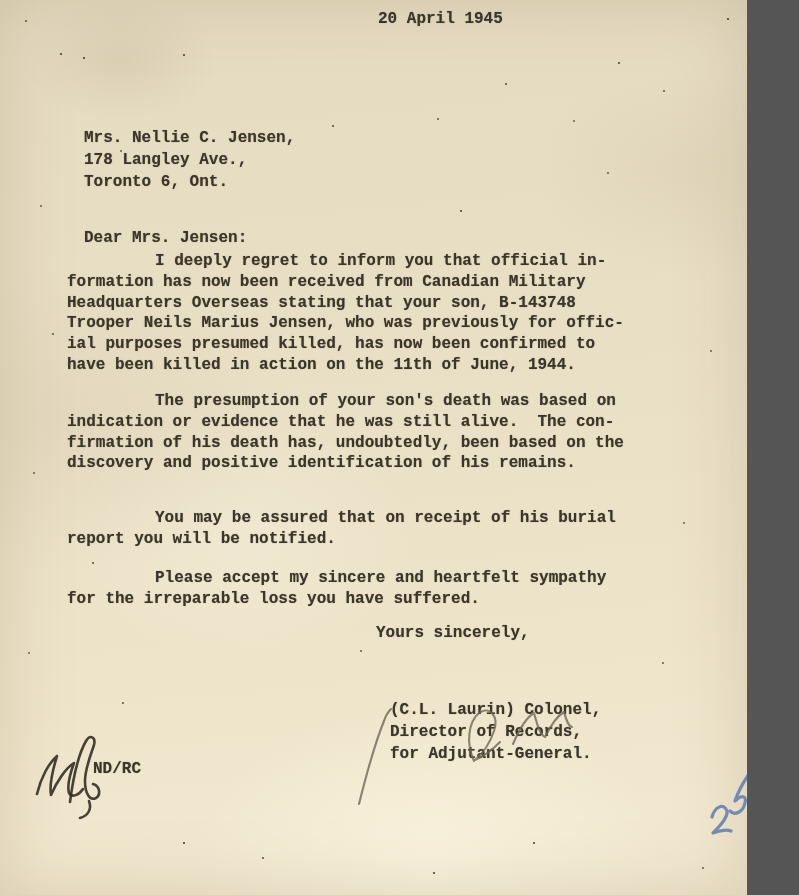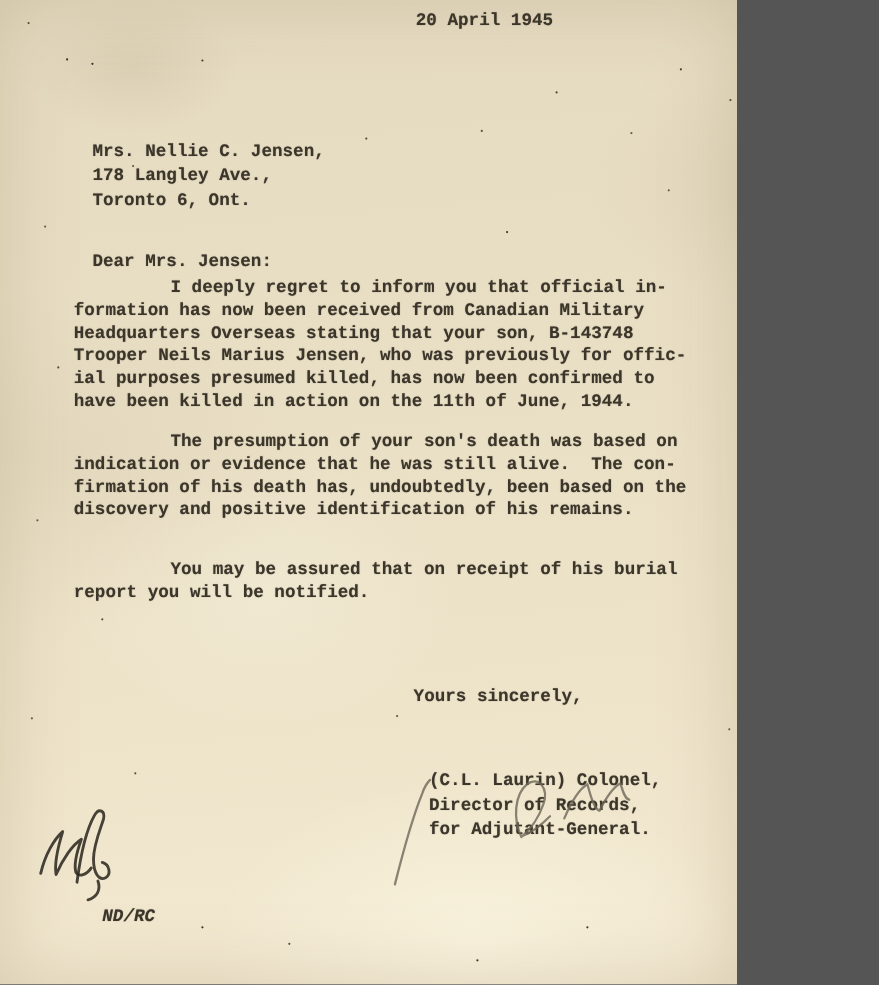--- a/index.html
+++ b/index.html
@@ -1,21 +1,21 @@
 <!DOCTYPE html>
 <html style="--paper: #e9dfc5; --ink: #3b352a; --pen-dark: #2f2a21; --pen-light: #6e6759; --blue-crayon: #4f74b0;"><head>
 <meta charset="utf-8">
 <style>
   :root{
     --paper:#e9dfc5; --ink:#3b352a; --pen-dark:#2f2a21;
     --pen-light:#6e6759; --blue-crayon:#4f74b0;
   }
   html,body{margin:0;padding:0;background:#555;}
   .page{
-    position:relative; width:670px; height:895px; overflow:hidden;
+    position:relative; width:747px; height:895px; overflow:hidden;
     font-family:"Liberation Mono","DejaVu Sans Mono",monospace;
     font-weight:bold; font-size:16px; color:var(--ink);
     background:
       radial-gradient(140px 90px at 120px 60px, rgba(176,160,128,0.20), transparent 70%),
       radial-gradient(220px 150px at 690px 170px, rgba(176,160,128,0.12), transparent 70%),
       radial-gradient(320px 220px at 60px 420px, rgba(170,152,118,0.10), transparent 70%),
       radial-gradient(260px 180px at 240px 540px, rgba(255,252,240,0.22), transparent 70%),
       radial-gradient(340px 220px at 430px 860px, rgba(255,250,232,0.55), transparent 70%),
       linear-gradient(175deg,#e5dbc1 0%, #e9dfc5 40%, #eee4ca 72%, #f3ead2 100%);
     box-shadow: inset 0 0 70px rgba(150,130,95,0.28);
@@ -27,21 +27,21 @@
   .addr .line, .sig .line{ line-height:21.9px; padding-left:0; }
   .date{ left:378px; top:10px; }
   .addr{ left:84px; top:128px; }
   .salutation{ left:84px; top:213px;margin-top:16px; }
   .p1{ left:67px; top:251px; }
   .p2{ left:67px; top:391px; }
   .p3{ left:67px; top:508px; }
   .p4{ left:67px; top:568px; }
   .closing{ left:376px; top:624px; }
   .sig{ left:390px; top:700px; }
-  .initials{ left:93px; top:824px;font-style:italic; }
+  .initials{ left:93px; top:760px; }
   .overlay{ position:absolute; left:0; top:0; pointer-events:none; }
   .pen-dark{ fill:none; stroke:var(--pen-dark); stroke-width:2.6; stroke-linecap:round; stroke-linejoin:round; opacity:0.88; }
   .pen-light{ fill:none; stroke:var(--pen-light); stroke-width:2.1; stroke-linecap:round; stroke-linejoin:round; opacity:0.8; }
   .crayon{ fill:none; stroke:var(--blue-crayon); stroke-width:3.2; stroke-linecap:round; stroke-linejoin:round; opacity:0.78; }
   .specks{
     position:absolute; left:0; top:0; width:2px; height:2px; border-radius:50%;
     background:transparent;
     box-shadow:
       25px 20px 0 0 #5a4f3c, 60px 53px 0 0 #3a3328, 83px 57px 0 0 #3a3328,
       183px 54px 0 0 #433a2c, 120px 150px 0 0 #6a5d45, 332px 125px 0 0 #55492f,
@@ -88,20 +88,24 @@
     <div class="line">indication or evidence that he was still alive.  The con-</div>
     <div class="line">firmation of his death has, undoubtedly, been based on the</div>
     <div class="line">discovery and positive identification of his remains.</div>
   </div>
 
   <div class="abs typed para p3">
     <div class="line">You may be assured that on receipt of his burial</div>
     <div class="line">report you will be notified.</div>
   </div>
 
+  <div class="abs typed para p4">
+    <div class="line">Please accept my sincere and heartfelt sympathy</div>
+    <div class="line">for the irreparable loss you have suffered.</div>
+  </div>
 
   <div class="abs typed closing">Yours sincerely,</div>
 
   <div class="abs typed sig">
     <div class="line">(C.L. Laurin) Colonel,</div>
     <div class="line">Director of Records,</div>
     <div class="line">for Adjutant-General.</div>
   </div>
 
   <div class="abs typed initials">ND/RC</div>

